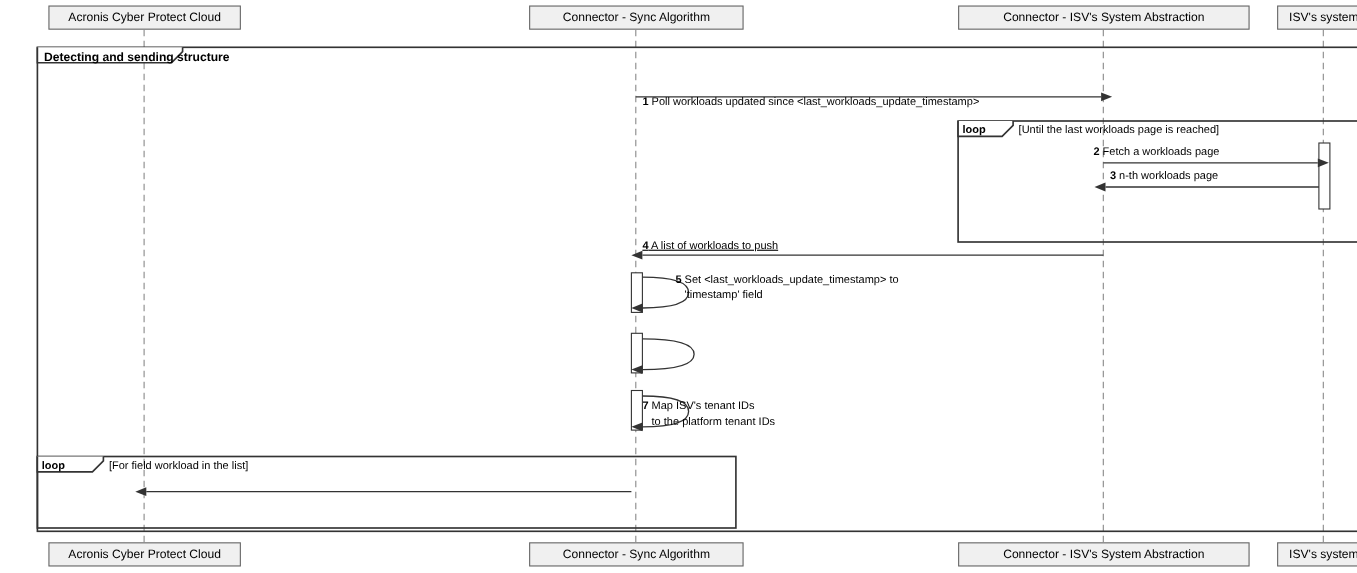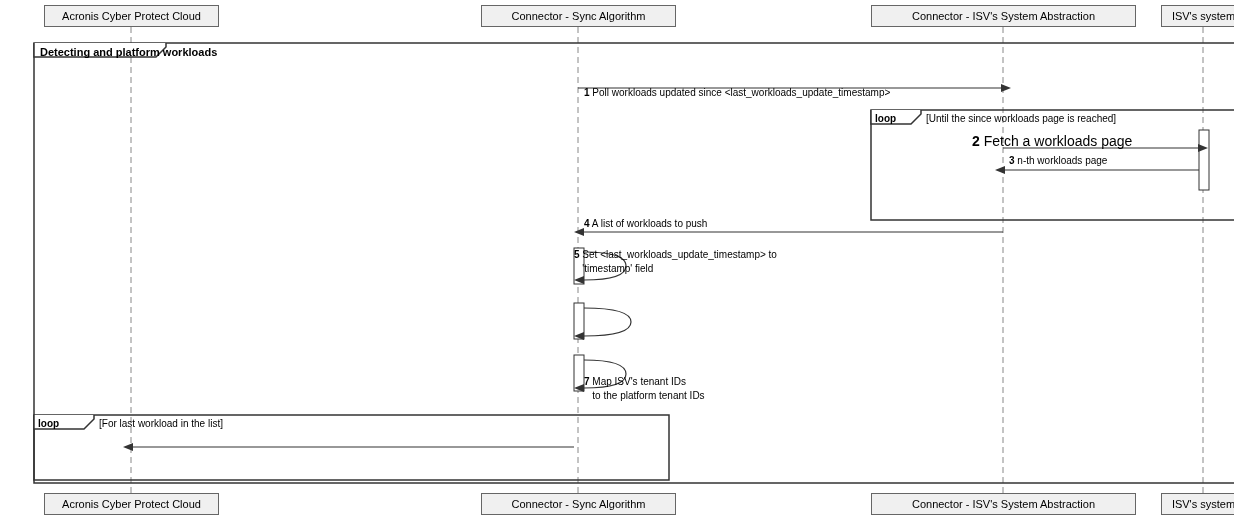--- a/index.html
+++ b/index.html
@@ -120,58 +120,58 @@
     <span>Connector - Sync Algorithm</span>
   </div>
   <div class="actor-box" style="left:845px; top:493px; width:265px;">
     <span>Connector - ISV's System Abstraction</span>
   </div>
   <div class="actor-box" style="left:1135px; top:493px; width:85px;">
     <span>ISV's system</span>
   </div>
 
   <div style="position:absolute; left:14px; top:46px; font-size:11px; font-weight:bold;">
-    <span>Detecting and platform workloads</span>
+    <span>Detecting and sending structure</span>
   </div>
 
   <div style="position:absolute; left:849px; top:113px; font-size:10px; font-weight:bold;">
     <span>loop</span>
   </div>
 
   <div style="position:absolute; left:900px; top:113px; font-size:10px;">
-    <span>[Until the since workloads page is reached]</span>
+    <span>[Until the last workloads page is reached]</span>
   </div>
 
   <div style="position:absolute; left:12px; top:418px; font-size:10px; font-weight:bold;">
     <span>loop</span>
   </div>
 
   <div style="position:absolute; left:73px; top:418px; font-size:10px;">
-    <span>[For last workload in the list]</span>
+    <span>[For field workload in the list]</span>
   </div>
 
   <div style="position:absolute; left:558px; top:87px; font-size:10px;">
     <span><b>1</b> Poll workloads updated since &lt;last_workloads_update_timestamp&gt;</span>
   </div>
 
-  <div style="position:absolute; left:946px; top:133px; font-size:14px;">
+  <div style="position:absolute; left:968px; top:133px; font-size:10px;">
     <span><b>2</b> Fetch a workloads page</span>
   </div>
 
   <div style="position:absolute; left:983px; top:155px; font-size:10px;text-align:right;">
     <span><b>3</b> n-th workloads page</span>
   </div>
 
-  <div style="position:absolute; left:558px; top:218px; font-size:10px;">
+  <div style="position:absolute; left:558px; top:218px; font-size:10px;text-decoration:underline;">
     <span><b>4</b> A list of workloads to push</span>
   </div>
 
-  <div style="position:absolute; left:548px; top:248px; font-size:10px; line-height:1.4;">
+  <div style="position:absolute; left:588px; top:248px; font-size:10px; line-height:1.4;">
     <span><b>5</b> Set &lt;last_workloads_update_timestamp&gt; to<br>&nbsp;&nbsp;&nbsp;'timestamp' field</span>
   </div>
 
 
-  <div style="position:absolute; left:558px; top:375px; font-size:10px; line-height:1.4;">
+  <div style="position:absolute; left:558px; top:363px; font-size:10px; line-height:1.4;">
     <span><b>7</b> Map ISV's tenant IDs<br>&nbsp;&nbsp;&nbsp;to the platform tenant IDs</span>
   </div>
 
 
 </div>
 
 </body></html>

